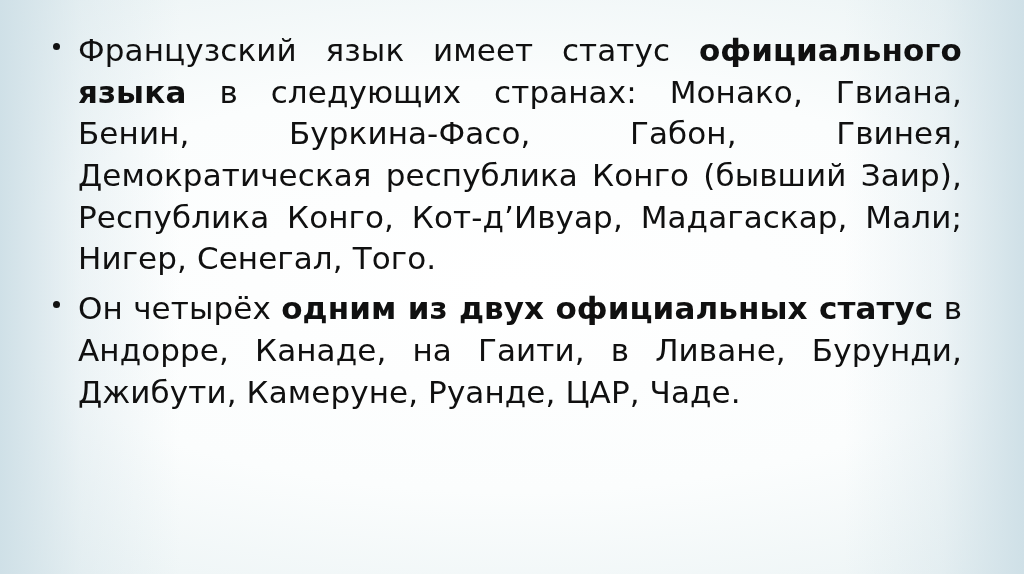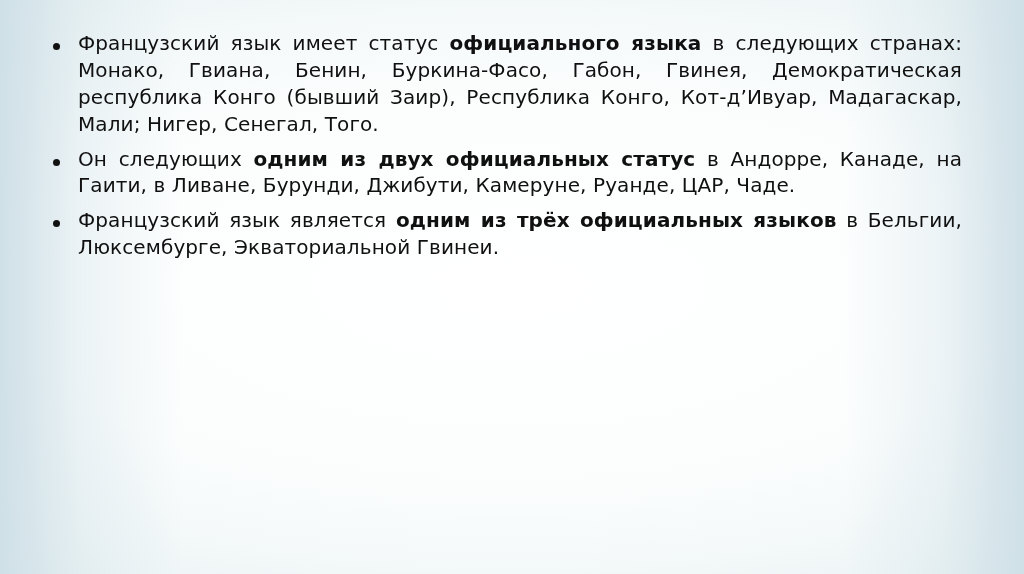--- a/index.html
+++ b/index.html
@@ -43,21 +43,21 @@
   }
   ul.bullets {
     list-style: none;
     margin: 0;
     padding: 0;
   }
   ul.bullets > li {
     position: relative;
     padding-left: 36px;
     margin-bottom: 8px;
-    font-size: 20px;
+    font-size: 31px;
     line-height: 1.345;
     color: #101010;
     text-align: justify;
     text-justify: inter-word;
     letter-spacing: 0.1px;
   }
   ul.bullets > li::before {
     content: "";
     position: absolute;
     left: 11px;
@@ -77,20 +77,17 @@
 </head>
 <body>
 
 <div class="slide">
   <div class="content">
     <ul class="bullets">
         <li>
           <span class="para"><span>Французский язык имеет статус </span><b>официального языка</b><span> в следующих странах: Монако, Гвиана, Бенин, Буркина-Фасо, Габон, Гвинея, Демократическая республика Конго (бывший Заир), Республика Конго, Кот-д’Ивуар, Мадагаскар, Мали; Нигер, Сенегал, Того.</span></span>
         </li>
         <li>
-          <span class="para"><span>Он следующих </span><b>одним из двух официальных статус</b><span> в Андорре, Канаде, на Гаити, в Ливане, Бурунди, Джибути, Камеруне, Руанде, ЦАР, Чаде.</span></span>
-        </li>
-        <li>
-          <span class="para"><span>Французский язык является </span><b>одним из трёх официальных языков</b><span> в Бельгии, Люксембурге, Экваториальной Гвинеи.</span></span>
+          <span class="para"><span>Он четырёх </span><b>одним из двух официальных статус</b><span> в Андорре, Канаде, на Гаити, в Ливане, Бурунди, Джибути, Камеруне, Руанде, ЦАР, Чаде.</span></span>
         </li>
       </ul>
   </div>
 </div>
 
 </body></html>

